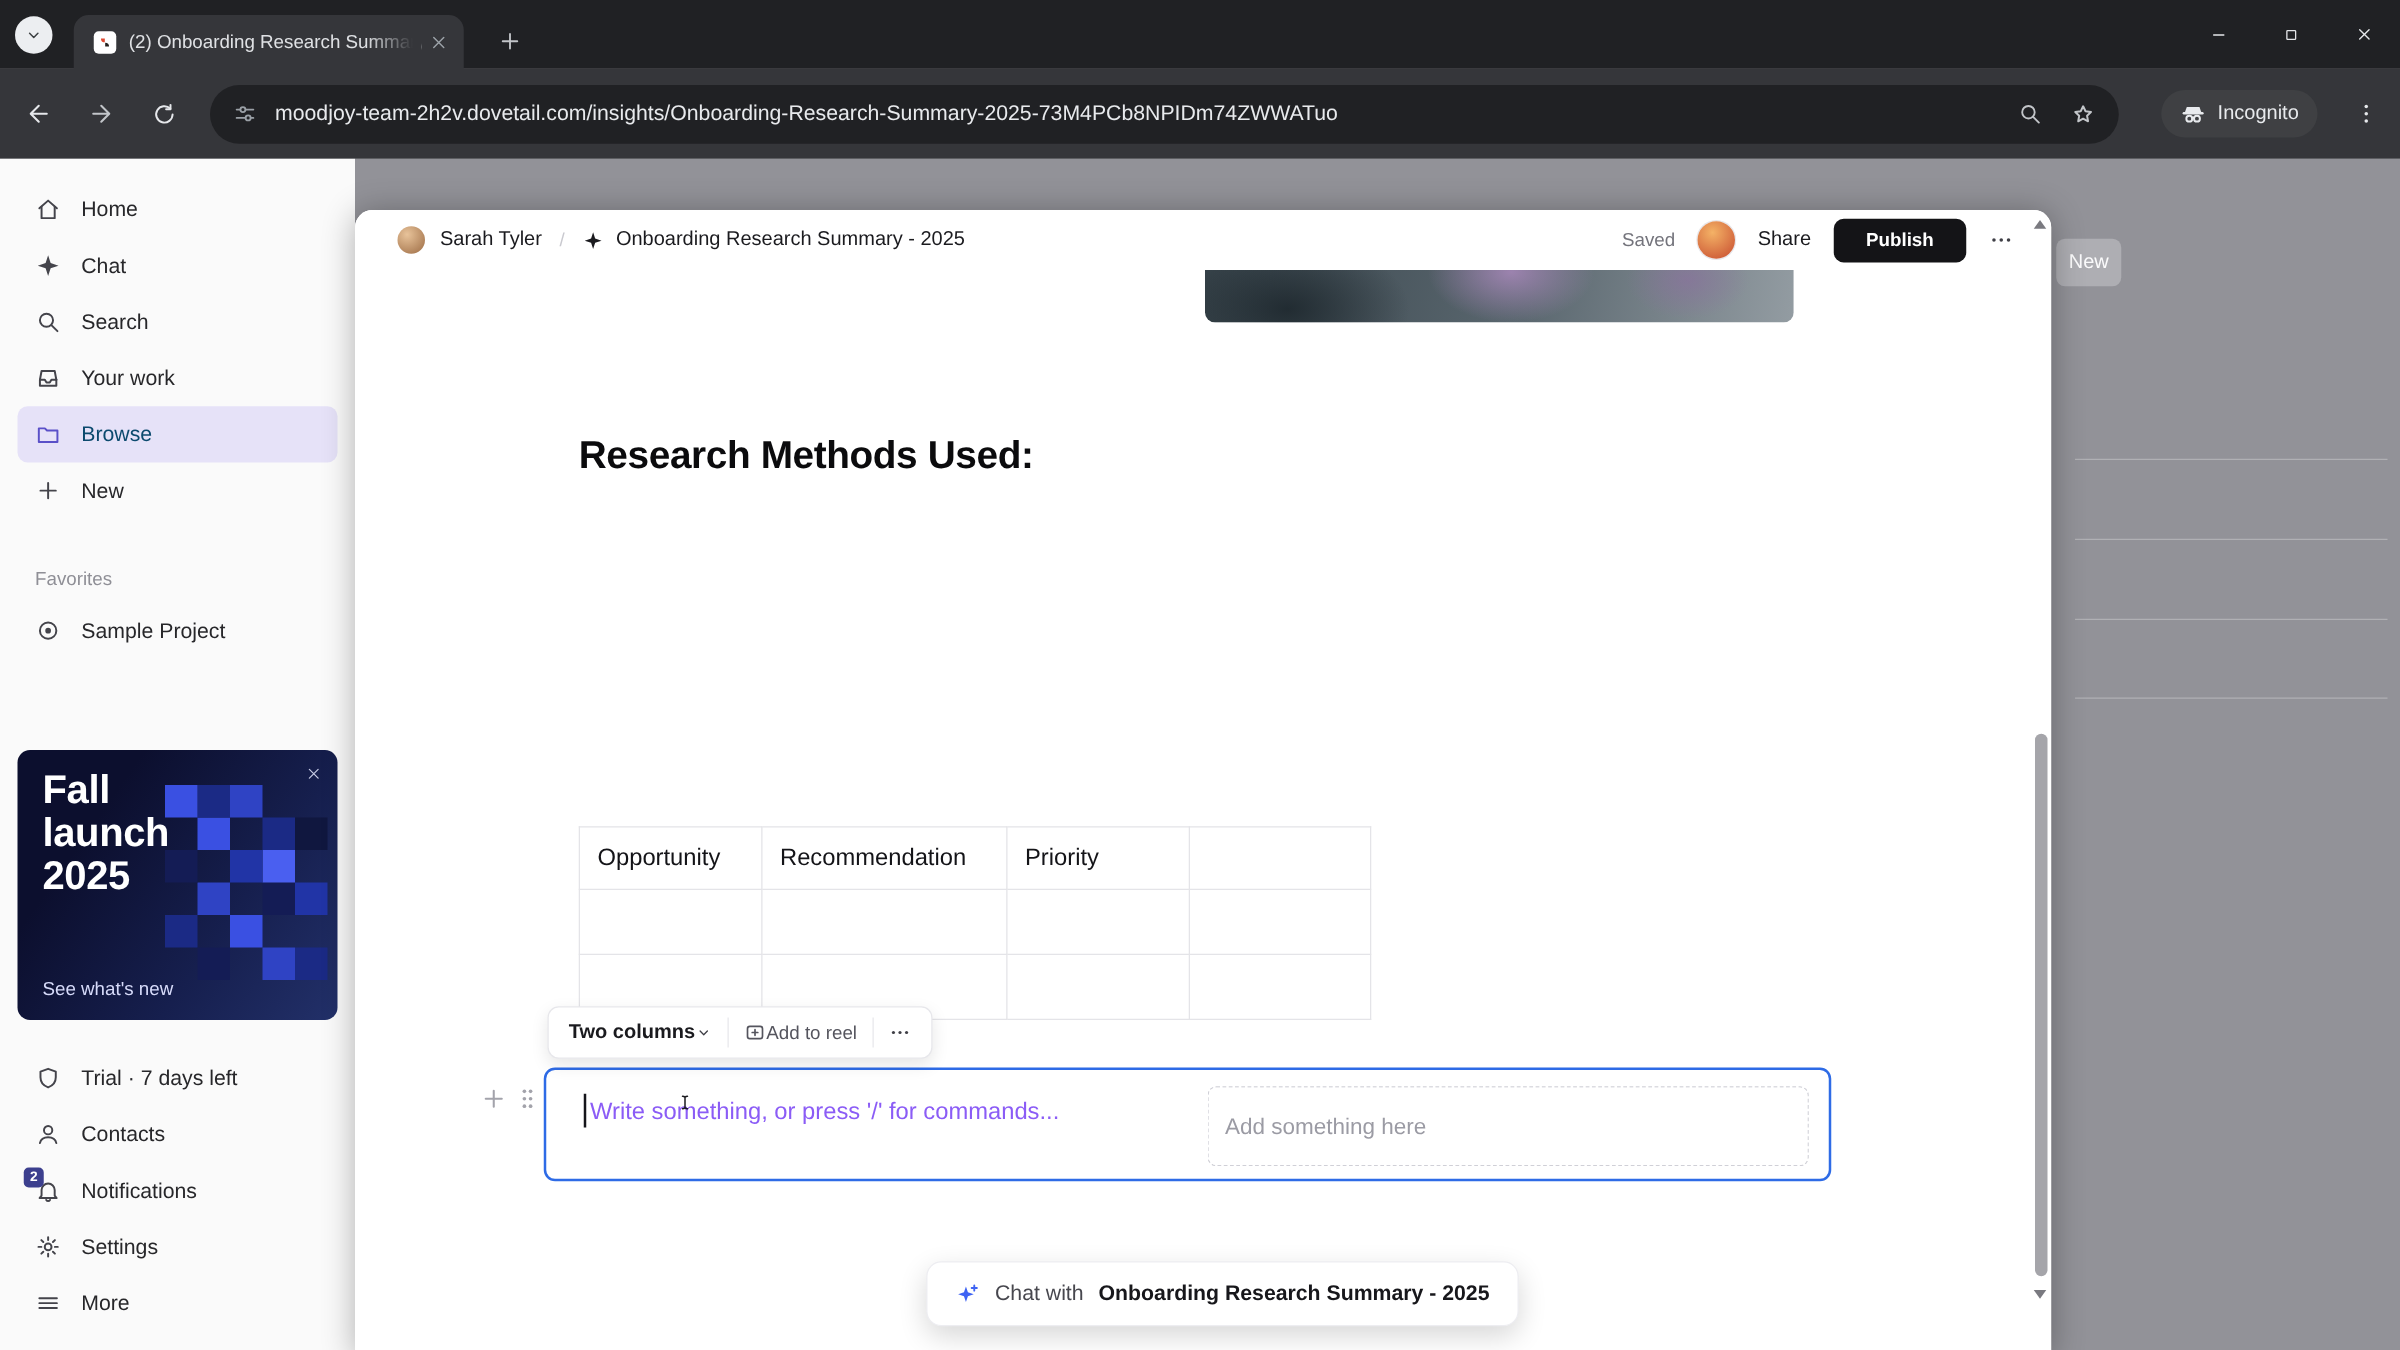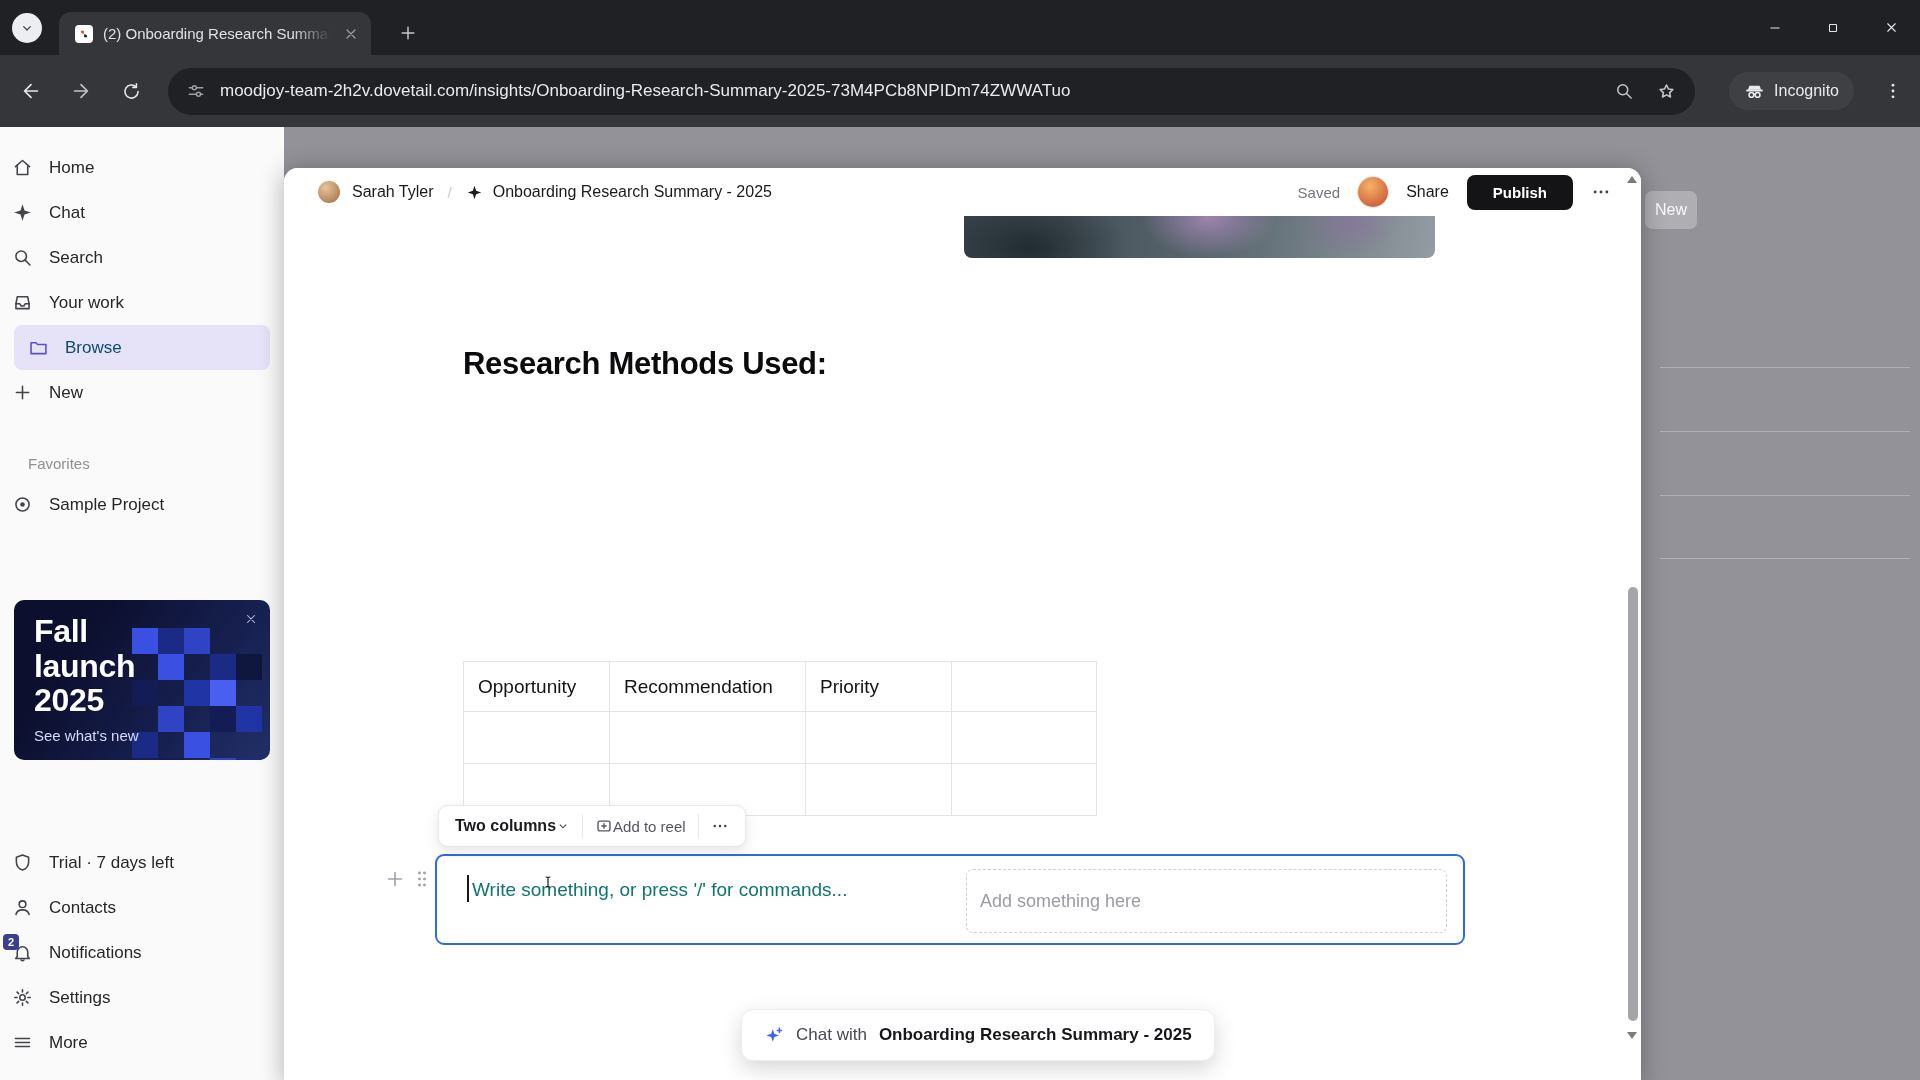--- a/index.html
+++ b/index.html
@@ -36,27 +36,27 @@
   #site-info{color:#9aa0a6;flex:none}
   #incognito{height:38px;border-radius:19px;background:#3f4043;display:flex;align-items:center;gap:9px;
     padding:0 15px;color:#e8eaed;font-size:16px;margin-left:10px;flex:none}
   #browser-menu{color:#e6e8eb;margin-left:2px}
 
   
   #app{position:relative;height:958px}
 
   #sidebar{position:absolute;left:0;top:0;width:284px;height:100%;background:#fafafa;
     display:flex;flex-direction:column;padding-top:18px;z-index:2}
-  .s-item{height:45px;display:flex;align-items:center;gap:16px;padding-left:12px;font-size:17px;
+  .s-item{height:45px;display:flex;align-items:center;gap:16px;padding-left:28px;font-size:17px;
     color:#27272a;flex:none}
   .s-item .s-ic{color:#44444b;flex:none}
   .s-item.selected{margin:0 14px;padding-left:14px;border-radius:8px;background:#e6e2f8;color:#0c4a6e}
   .s-item.selected .s-ic{color:#5a50c8}
   #fav-label{margin:40px 0 10px 28px;font-size:15px;color:#8f8f96;flex:none}
-  #promo{margin:73px 14px 0;height:160px;border-radius:10px;position:relative;overflow:hidden;flex:none;
+  #promo{margin:73px 14px 0;height:216px;border-radius:10px;position:relative;overflow:hidden;flex:none;
     background:linear-gradient(125deg,#0c0f2e 25%,#161f4e 65%,#223069)}
   #promo .px{position:absolute;left:118px;top:28px;width:26px;height:26px;background:#3a50e2;
     box-shadow:26px 0 #1b2a85,52px 0 #2f43c4,78px 26px #1b2a85,26px 26px #3a50e2,0 52px #141c55,
     52px 52px #2134a6,78px 52px #4a5ff0,26px 78px #2f43c4,78px 78px #141c55,0 104px #1b2a85,
     52px 104px #3a50e2,104px 26px #10173f,104px 78px #2134a6,26px 130px #141c55,78px 130px #2f43c4,
     104px 130px #1b2a85}
   #promo h3{position:absolute;left:20px;top:14px;width:155px;font-size:32px;line-height:1.08;color:#fff;
     font-weight:700;letter-spacing:-.3px}
   #promo .link{position:absolute;left:20px;bottom:16px;font-size:15px;color:#d7dbfa}
   #promo .x{position:absolute;right:12px;top:12px;color:#c2c6e0}
@@ -112,21 +112,21 @@
   #tb-layout span{font-size:16px;font-weight:700;color:#1a1a1e}
   #tb-layout .chev{color:#3f3f46;display:flex}
   .tb-div{width:1px;height:24px;background:#e8e8ec}
   #tb-reel{color:#55555e}
   #tb-reel span{font-size:15px}
   #tb-more{color:#3f3f46}
 
   #editor{position:absolute;left:151px;top:686px;width:1030px;height:91px;border:2px solid #2e6be6;
     border-radius:9px;background:#fff;z-index:4}
   #caret{position:absolute;left:30px;top:19px;width:2px;height:27px;background:#15151a}
-  #ph-left{position:absolute;left:35px;top:23px;font-size:19px;color:#0f766e}
+  #ph-left{position:absolute;left:35px;top:23px;font-size:19px;color:#8b5cf6}
   #ph-right{position:absolute;left:529px;top:13px;width:481px;height:64px;border:1px dashed #d0d0d7;
     border-radius:7px;display:flex;align-items:center;padding-left:13px;font-size:18px;color:#9b9ba4}
   #blk-plus{position:absolute;left:100px;top:700px;color:#a3a3ab;z-index:4}
   #blk-handle{position:absolute;left:127px;top:700px;color:#a3a3ab;z-index:4}
   #ibeam{position:absolute;left:256px;top:702px;color:#1a1a1e;z-index:9}
 
   #chatbar{position:absolute;left:457px;top:841px;height:52px;border-radius:12px;background:#fff;
     border:1px solid #ededf1;box-shadow:0 8px 22px rgba(0,0,0,.16);display:flex;align-items:center;gap:12px;
     padding:0 22px;z-index:7}
   #chatbar .spark{color:#3e63f3;display:flex}

